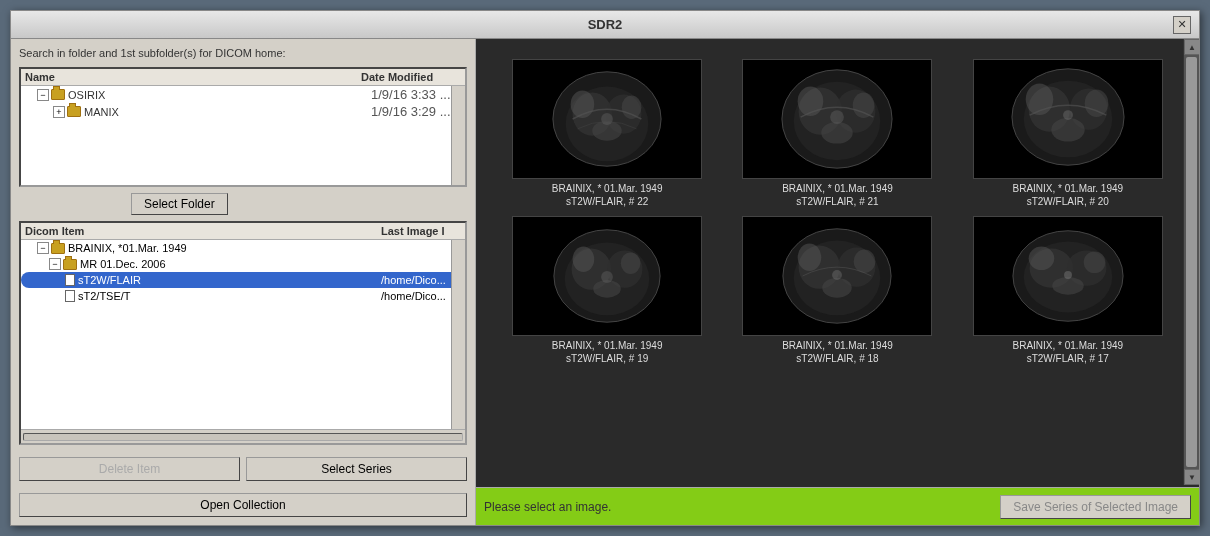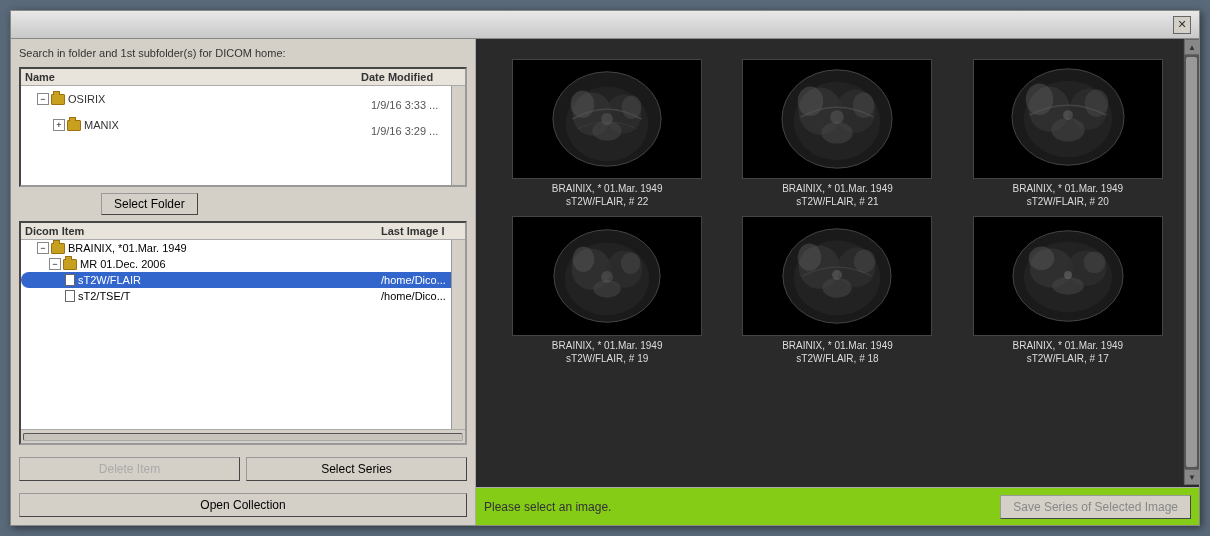--- a/index.html
+++ b/index.html
@@ -145,29 +145,28 @@
       margin-right: 2px;
       cursor: pointer;
       flex-shrink: 0;
     }
     .tree-item-label {
       font-size: 11px;
       color: #333;
       flex: 1;
     }
     .tree-item-date {
-      font-size: 11px;
+      font-size: 13px;
       color: #555;
       width: 90px;
       text-align: left;
-      margin-top: 12px;
     }
     .select-folder-btn {
       align-self: flex-start;
-      margin-left: 82px;
+      margin-left: 112px;
       padding: 3px 12px;
       background: #d4d0c8;
       border: 1px outset #999;
       font-size: 12px;
       cursor: pointer;
     }
     .dicom-tree-container {
       border: 2px inset #999;
       background: white;
       flex: 1;
@@ -359,20 +358,21 @@
       color: #888;
     }
   </style>
 </head>
 <body>
 
 <div class="window">
 
   <div class="title-bar">
     <div style="width:18px"></div>
+    <span class="title-bar-text">SDR2</span>
     <div class="close-btn">✕</div>
   </div>
 
   <div class="main-content">
 
     <div class="left-panel">
       <span class="search-label">Search in folder and 1st subfolder(s) for DICOM home:</span>
 
       <div class="folder-tree-container">
         <div class="tree-header">

